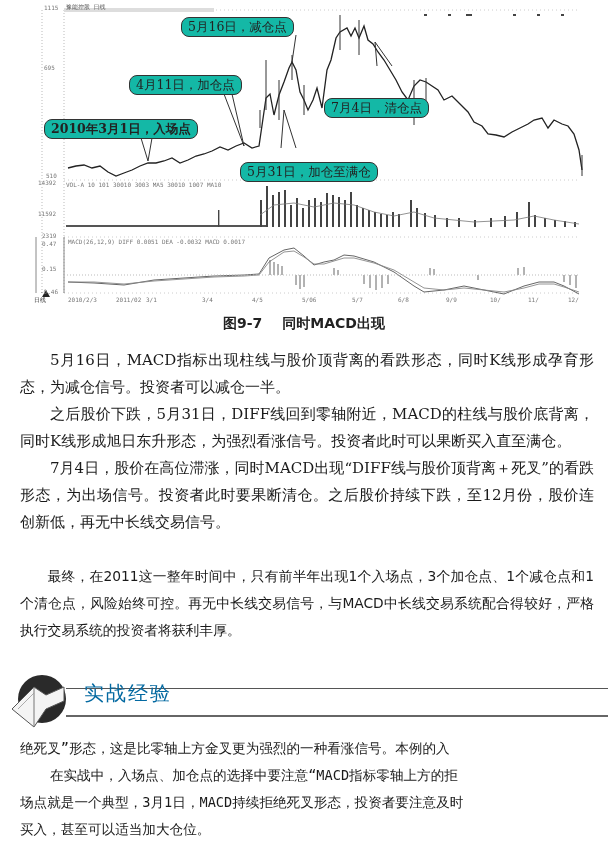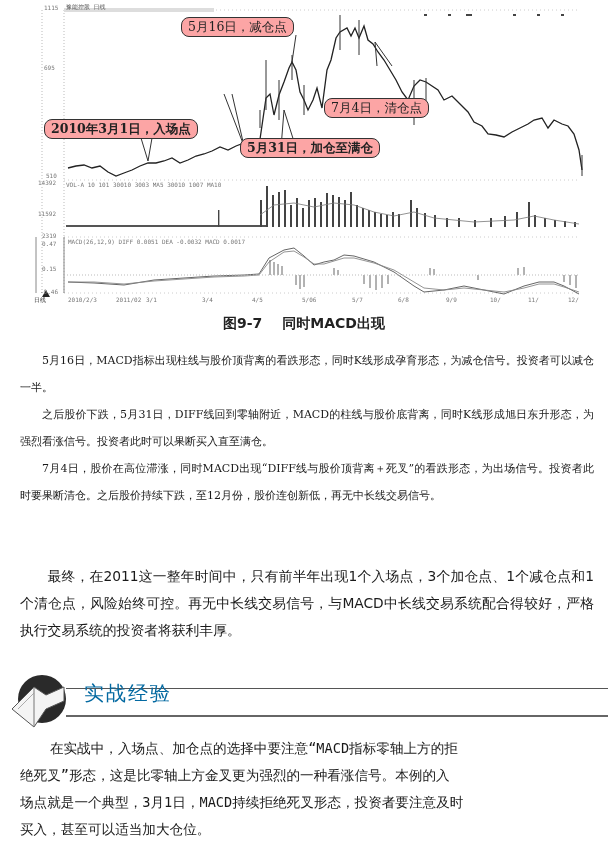--- a/index.html
+++ b/index.html
@@ -1,27 +1,27 @@
 <!DOCTYPE html>
 <html><head>
 <meta charset="utf-8">
 <style>
   html, body { margin:0; padding:0; background:#ffffff; }
   body { width:608px; height:846px; position:relative; overflow:hidden;
          font-family:"DejaVu Serif","Liberation Serif",serif; color:#1a1a1a; }
   .chart { position:absolute; left:34px; top:0; width:560px; height:305px; }
   .chart svg { position:absolute; left:0; top:0; }
-  .callout { position:absolute; background:#fca5a5; border:1.5px solid #333; border-radius:8px;
+  .callout { position:absolute; background:#14b8a6; border:1.5px solid #333; border-radius:8px;
              font-size:12.5px; line-height:18px; padding:0 6px; white-space:nowrap; color:#222;
              font-family:"DejaVu Serif",serif; }
   .axis-lbl { position:absolute; font-size:6px; color:#777; font-family:"DejaVu Sans Mono",monospace; white-space:nowrap; }
   .fig-caption { position:absolute; left:0; width:608px; top:315px; text-align:center;
                  font-family:"DejaVu Sans","Liberation Sans",sans-serif; font-weight:bold; font-size:14px; color:#222; }
   .fig-caption span { margin:0 10px; }
-  .para { position:absolute; left:20px; width:574px; font-size:11px; line-height:27px; text-align:justify; }
+  .para { position:absolute; left:20px; width:574px; font-size:15px; line-height:27px; text-align:justify; }
   .para.indent { text-indent:2em; }
   .para.sans { font-family:"DejaVu Sans","Liberation Sans",sans-serif; font-size:13.8px; }
   .section-head { position:absolute; left:6px; top:665px; width:602px; height:60px; }
   .section-head .rule-top { position:absolute; left:60px; right:0; top:23px; border-top:1.5px solid #555; }
   .section-head .rule-bot { position:absolute; left:60px; right:0; top:50px; border-top:2px solid #666; }
   .section-head .title { position:absolute; left:78px; top:15px; font-size:20px; letter-spacing:2px;
                          font-family:"DejaVu Serif",serif; color:#0369a1; }
   .tip { position:absolute; left:20px; width:574px; top:735px; font-size:13.6px; line-height:27px;
          font-family:"DejaVu Sans Mono","Liberation Mono",monospace; text-align:justify; }
   .tip .l { display:block; }
@@ -180,22 +180,23 @@
     <div class="axis-lbl" style="left:268px;top:296px;">5/06</div>
     <div class="axis-lbl" style="left:318px;top:296px;">5/7</div>
     <div class="axis-lbl" style="left:364px;top:296px;">6/8</div>
     <div class="axis-lbl" style="left:412px;top:296px;">9/9</div>
     <div class="axis-lbl" style="left:456px;top:296px;">10/</div>
     <div class="axis-lbl" style="left:494px;top:296px;">11/</div>
     <div class="axis-lbl" style="left:534px;top:296px;">12/</div>
   </div>
 
   <div class="callout" style="left:10px;top:119px;font-weight:bold;">2010年3月1日，入场点</div>
+  <div class="callout" style="left:95px;top:75px;">4月11日，加仓点</div>
   <div class="callout" style="left:147px;top:17px;">5月16日，减仓点</div>
-  <div class="callout" style="left:206px;top:138px;font-weight:bold;">5月31日，加仓至满仓</div>
+  <div class="callout" style="left:206px;top:162px;">5月31日，加仓至满仓</div>
   <div class="callout" style="left:290px;top:66px;margin-top:32px;">7月4日，清仓点</div>
 </div>
 
 <div class="fig-caption">
   <span>图9-7</span><span>同时MACD出现</span>
 </div>
 
 <div class="para indent" style="top:347px;">5月16日，MACD指标出现柱线与股价顶背离的看跌形态，同时K线形成孕育形态，为减仓信号。投资者可以减仓一半。</div>
 <div class="para indent" style="top:401px;">之后股价下跌，5月31日，DIFF线回到零轴附近，MACD的柱线与股价底背离，同时K线形成旭日东升形态，为强烈看涨信号。投资者此时可以果断买入直至满仓。</div>
 <div class="para indent" style="top:455px;">7月4日，股价在高位滞涨，同时MACD出现“DIFF线与股价顶背离＋死叉”的看跌形态，为出场信号。投资者此时要果断清仓。之后股价持续下跌，至12月份，股价连创新低，再无中长线交易信号。</div>
@@ -207,17 +208,17 @@
     <path d="M6,44 L28,22 L40,30 L58,22 L58,36 L40,44 L28,62 Z" fill="#f4f4f4" stroke="#555" stroke-width="1"></path>
     <path d="M28,22 L28,62" stroke="#777" stroke-width="1"></path>
     <path d="M12,44 L28,28" stroke="#999" stroke-width="0.8"></path>
   </svg>
   <div class="rule-top"></div>
   <div class="title">实战经验</div>
   <div class="rule-bot"></div>
 </div>
 
 <div class="tip">
+  <span class="l">绝死叉”形态，这是比零轴上方金叉更为强烈的一种看涨信号。本例的入</span>
   <span class="l first">在实战中，入场点、加仓点的选择中要注意“MACD指标零轴上方的拒</span>
-  <span class="l">绝死叉”形态，这是比零轴上方金叉更为强烈的一种看涨信号。本例的入</span>
   <span class="l">场点就是一个典型，3月1日，MACD持续拒绝死叉形态，投资者要注意及时</span>
   <span class="l">买入，甚至可以适当加大仓位。</span>
 </div>
 
 </body></html>

